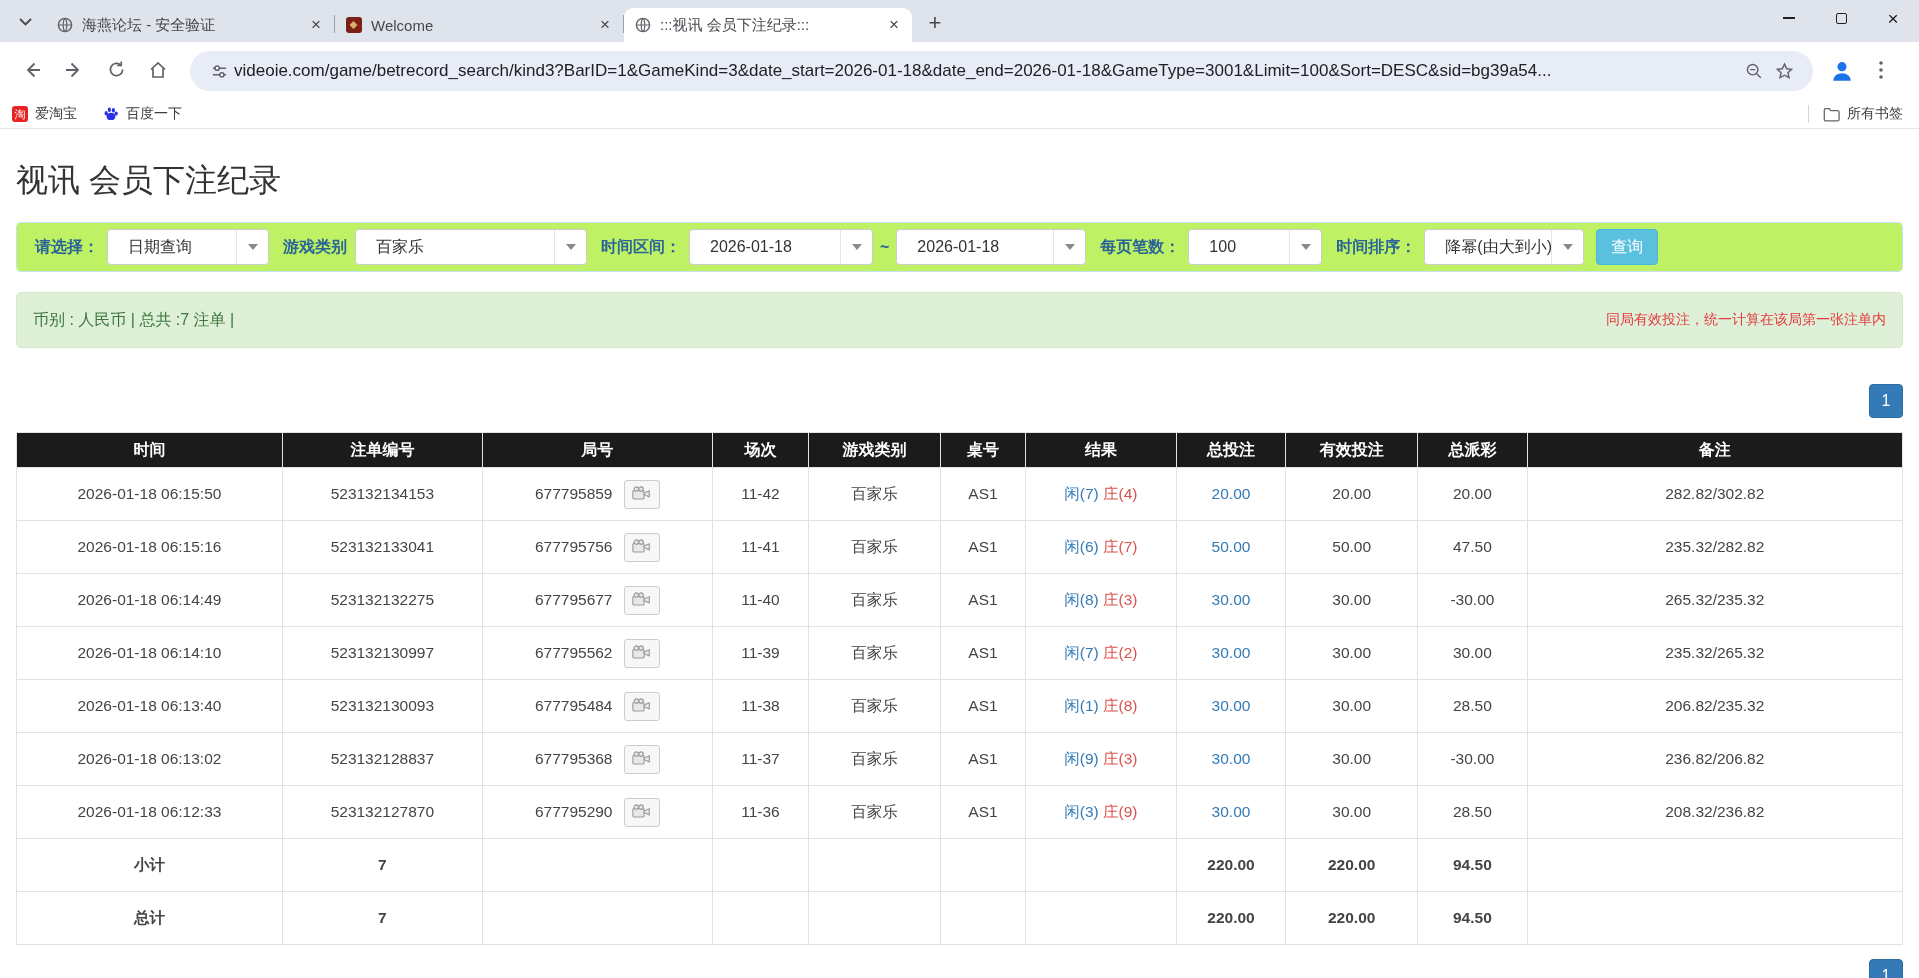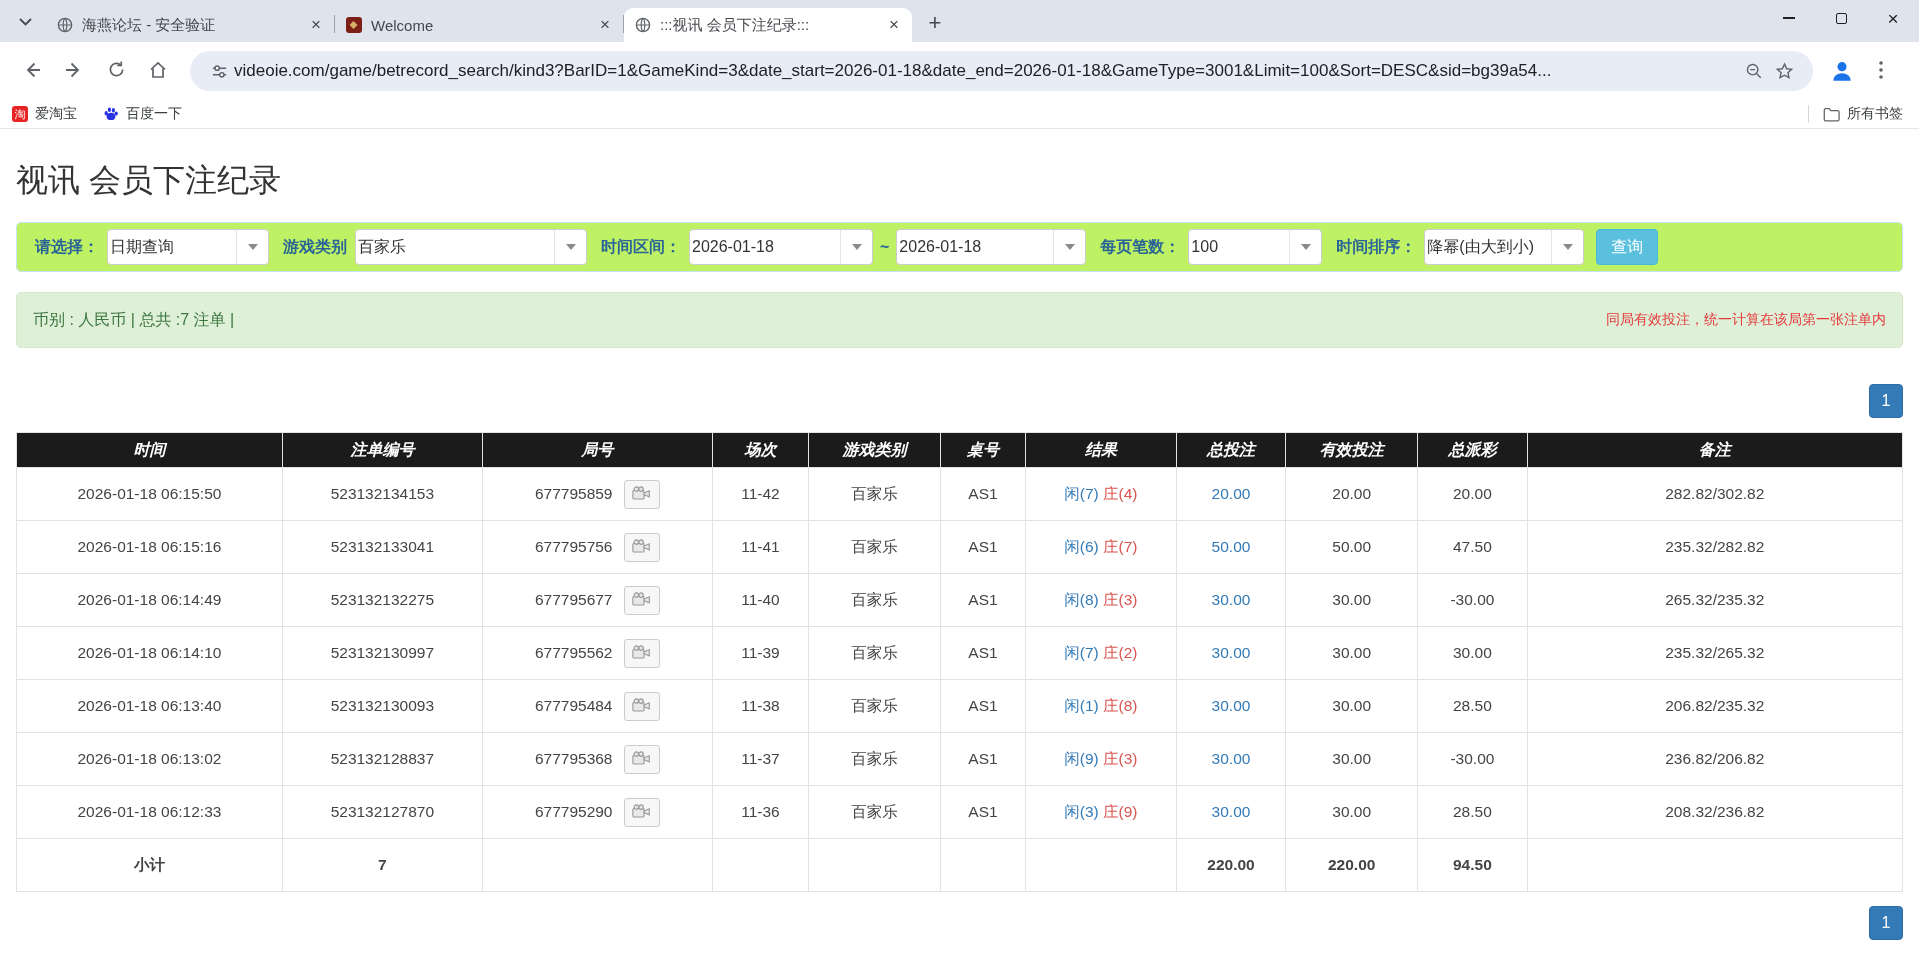--- a/index.html
+++ b/index.html
@@ -41,37 +41,37 @@
   .bm-vsep { width:1px; height:18px; background:#d5d7db; margin-right:14px; }
 
   
   .content { padding:0 16px; }
   .page-title { margin-top:30px; font-size:32px; font-weight:500; color:#333; }
 
   .filter-bar { margin-top:19px; height:50px; background:#bef264; border:1px solid #c5e3f0; border-radius:5px; display:flex; align-items:center; padding:0 14px; }
   .f-label { font-size:16px; font-weight:bold; color:#2a6496; white-space:nowrap; margin:0 8px 0 14px; }
   .f-label:first-child { margin-left:4px; }
   .sel { height:36px; background:#fff; border:1px solid #ccc; border-radius:4px; display:flex; align-items:center; cursor:pointer; }
-  .sel .val { padding:0 2px; font-size:16px; color:#333; flex:1; white-space:nowrap; overflow:hidden; }
+  .sel .val { padding:0 20px; font-size:16px; color:#333; flex:1; white-space:nowrap; overflow:hidden; }
   .sel .arr { width:32px; height:34px; border-left:1px solid #e6e6e6; display:flex; align-items:center; justify-content:center; }
   .sel .arr i { width:0; height:0; border-left:5px solid transparent; border-right:5px solid transparent; border-top:6px solid #8a8a8a; display:block; }
   .tilde { font-size:16px; color:#2a6496; font-weight:bold; margin:0 7px; }
   .btn-search { height:36px; padding:0 14px; margin-left:12px; background:#5bc0de; border:1px solid #46b8da; border-radius:4px; color:#fff; font-size:16px; cursor:pointer; }
 
   .summary-bar { margin-top:20px; height:56px; background:#dff0d8; border:1px solid #d6e9c6; border-radius:5px; display:flex; align-items:center; justify-content:space-between; padding:0 16px; }
   .summary-left { font-size:16px; color:#3c763d; }
   .summary-right { font-size:14px; color:#e4393c; }
 
   .pager { display:flex; justify-content:flex-end; }
   .pager.top { margin-top:36px; }
   .pager.bottom { margin-top:14px; }
   .page-btn { min-width:34px; height:34px; background:#337ab7; border:1px solid #2e6da4; border-radius:4px; color:#fff; font-size:16px; cursor:pointer; }
 
   table.bets { width:100%; border-collapse:collapse; margin-top:14px; table-layout:fixed; }
-  table.bets thead th { background:#1b1b1b; color:#fff; font-size:16px; font-weight:bold; height:35px; border:1px solid #e2e2e2;font-style:italic; }
+  table.bets thead th { background:#1b1b1b; color:#fff; font-size:16px; font-weight:bold; height:35px; border:1px solid #e2e2e2; }
   table.bets tbody td { border:1px solid #e2e2e2; text-align:center; font-size:15.5px; color:#444; height:53px; background:#fff; }
   .bet-link { color:#337ab7; text-decoration:none; cursor:pointer; }
   .res-player { color:#337ab7; }
   .res-banker { color:#d9534f; }
   td.neg { color:#d9534f; }
   .replay-btn { display:inline-flex; align-items:center; justify-content:center; width:36px; height:29px; margin-left:7px; vertical-align:middle; background:#f7f7f7; border:1px solid #ccc; border-radius:3px; cursor:pointer; }
   tr.agg td { background:#8e8e8e; color:#fff; font-weight:bold; font-size:15.5px; height:37px; border:2px solid #fff; text-align:center; }
 </style>
 </head>
 <body>
@@ -509,19 +509,32 @@
         <td></td>
           <td></td>
         <td></td>
           <td></td>
         <td></td>
         <td>220.00</td>
         <td>220.00</td>
         <td>94.50</td>
         <td></td>
       </tr>
+      <tr class="agg">
+        <td>总计</td>
+        <td>7</td>
+        <td></td>
+          <td></td>
+        <td></td>
+          <td></td>
+        <td></td>
+        <td>220.00</td>
+        <td>220.00</td>
+        <td>94.50</td>
+        <td></td>
+      </tr>
     </tbody>
   </table>
 
   <div class="pager bottom">
     <button class="page-btn">1</button>
   </div>
 </div>
 
 </body></html>

